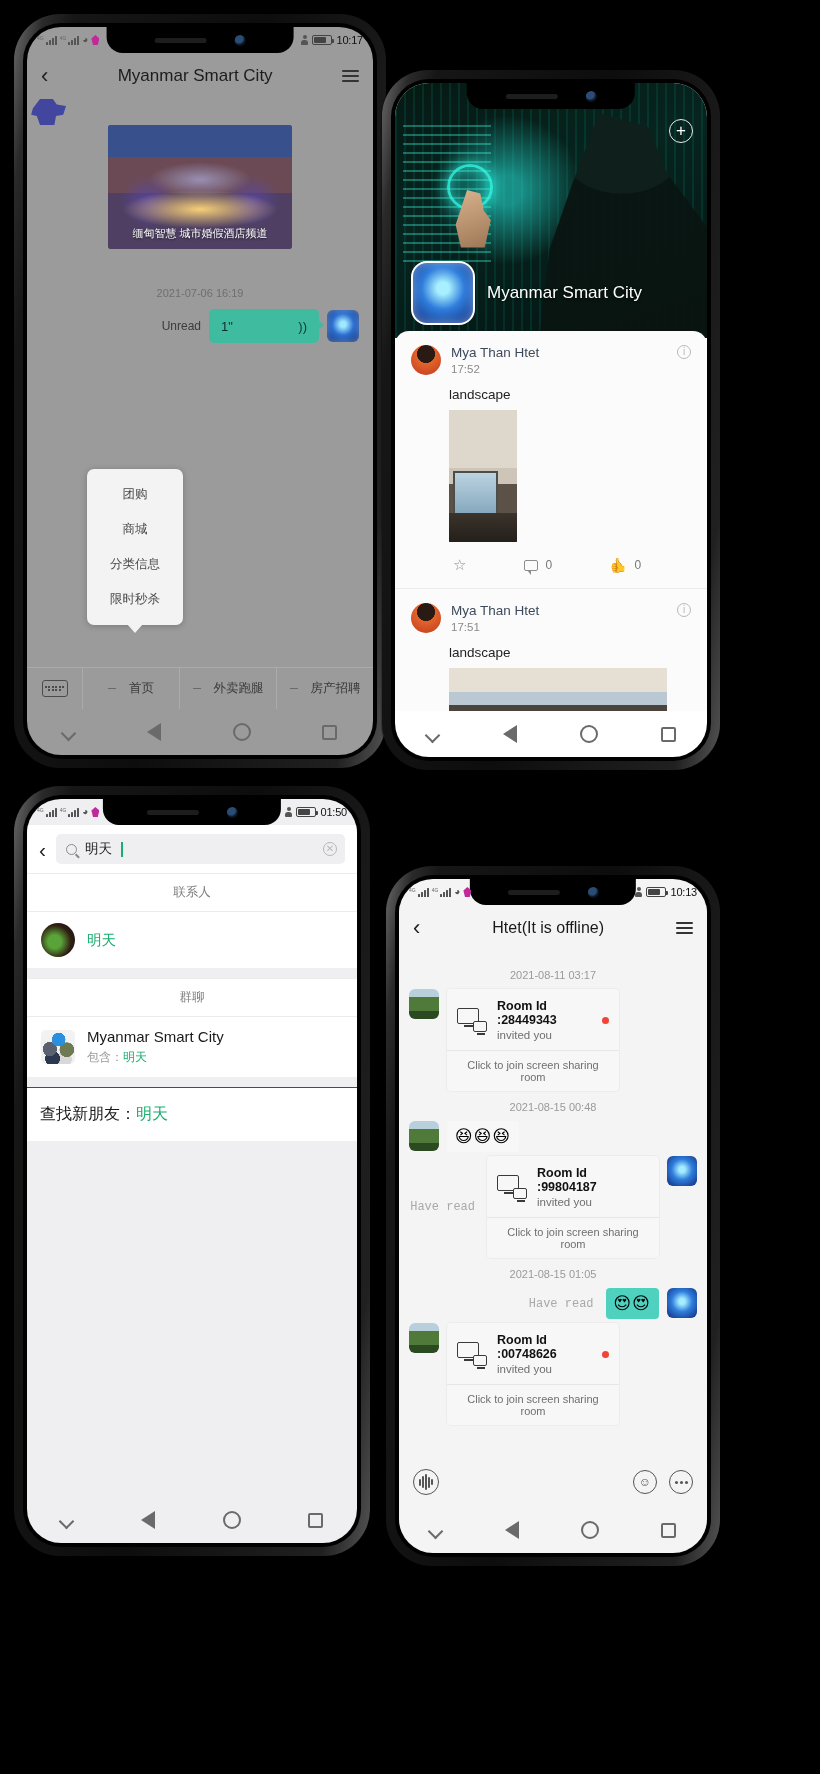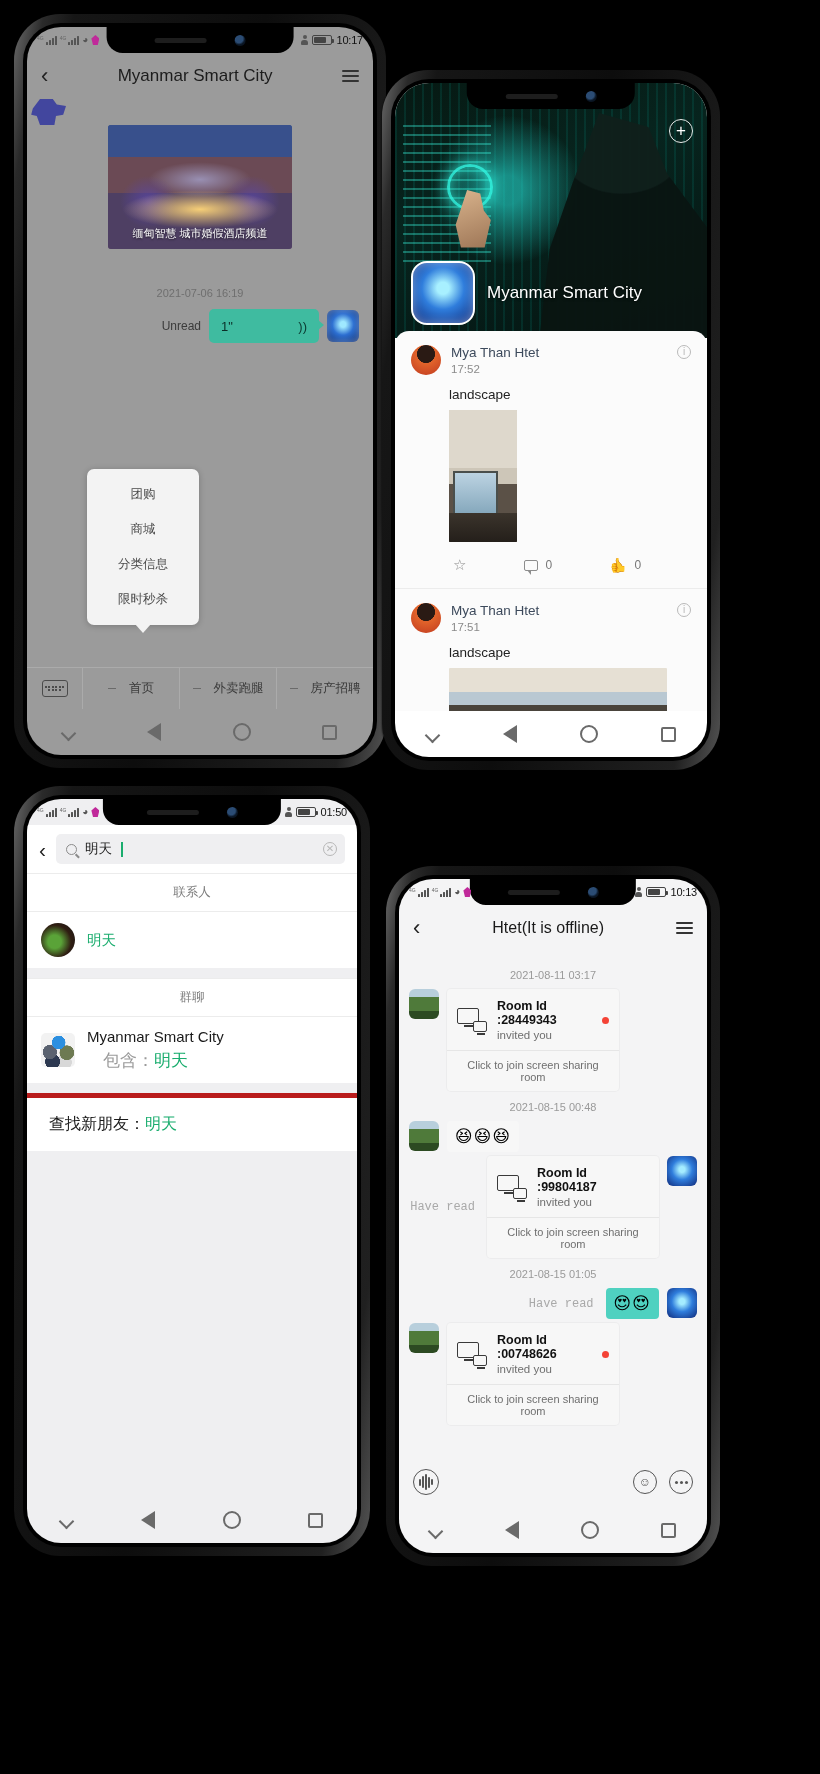--- a/index.html
+++ b/index.html
@@ -131,21 +131,21 @@
   .voice-bubble .dur { font-size:13px; color:#0b2e27; }
   .voice-bubble .wav { font-size:13px; color:#0b3a31; }
   .av-me {
     width:32px;height:32px;border-radius:6px;
     background: radial-gradient(circle at 50% 45%, #9fe8ff 0 12%, #2d6fd1 45%, #0e2b6b 100%);
     box-shadow: inset 0 0 6px rgba(255,255,255,.35);
   }
 
   
   .popup {
-    position:absolute; left:60px; top:370px; width:112px;
+    position:absolute; left:60px; top:370px; width:96px;
     background:#f3f3f3; border-radius:7px; box-shadow:0 1px 6px rgba(0,0,0,.22);
     padding:8px 0;
   }
   .popup::after{content:'';position:absolute;left:50%;transform:translateX(-50%);bottom:-8px;
     width:0;height:0;border-left:8px solid transparent;border-right:8px solid transparent;border-top:9px solid #f3f3f3;}
   .popup .pi { text-align:center; font-size:12.5px; color:#4a4a4a; padding:9px 0; }
 
   .p1-tabbar {
     position:absolute; left:0; right:0; bottom:46px; height:42px;
     display:flex; align-items:stretch; border-top:1px solid rgba(255,255,255,.17);
@@ -296,24 +296,24 @@
   }
   .res-av.grp { border-radius:5px; background:
       radial-gradient(circle at 52% 28%, #2b8fe0 0 22%, rgba(0,0,0,0) 23%),
       radial-gradient(circle at 26% 56%, #5a6270 0 22%, rgba(0,0,0,0) 23%),
       radial-gradient(circle at 76% 58%, #6d7a52 0 22%, rgba(0,0,0,0) 23%),
       radial-gradient(circle at 34% 84%, #2c3850 0 20%, rgba(0,0,0,0) 21%),
       radial-gradient(circle at 68% 86%, #d8d8d8 0 20%, rgba(0,0,0,0) 21%),
       #f2f2f2; }
   .res-name { font-size:14.5px; color:#1aad6e; }
   .res-name.black { color:#1a1a1a; font-size:15px; }
-  .res-sub { font-size:17px; color:#9a9a9a; margin-top:3px;margin-left:16px; }
+  .res-sub { font-size:12px; color:#9a9a9a; margin-top:3px; }
   .hl { color:#1aad6e; }
   .find-row {
-    padding:16px 22px; background:#fff; border-top:5px solid #b91c1c;
+    padding:16px 13px; background:#fff; border-top:1px solid #b91c1c;
     font-size:16px; color:#1a1a1a;
   }
 
   
   #p4 { left: 386px; top: 866px; width: 334px; height: 700px; }
   #p4 .screen { background:#f4f4f5; }
   .p4-header {
     position:absolute; top:26px; left:0; right:0; height:46px;
     display:flex; align-items:center; padding:0 14px; background:#f4f4f5; z-index:20;
   }

